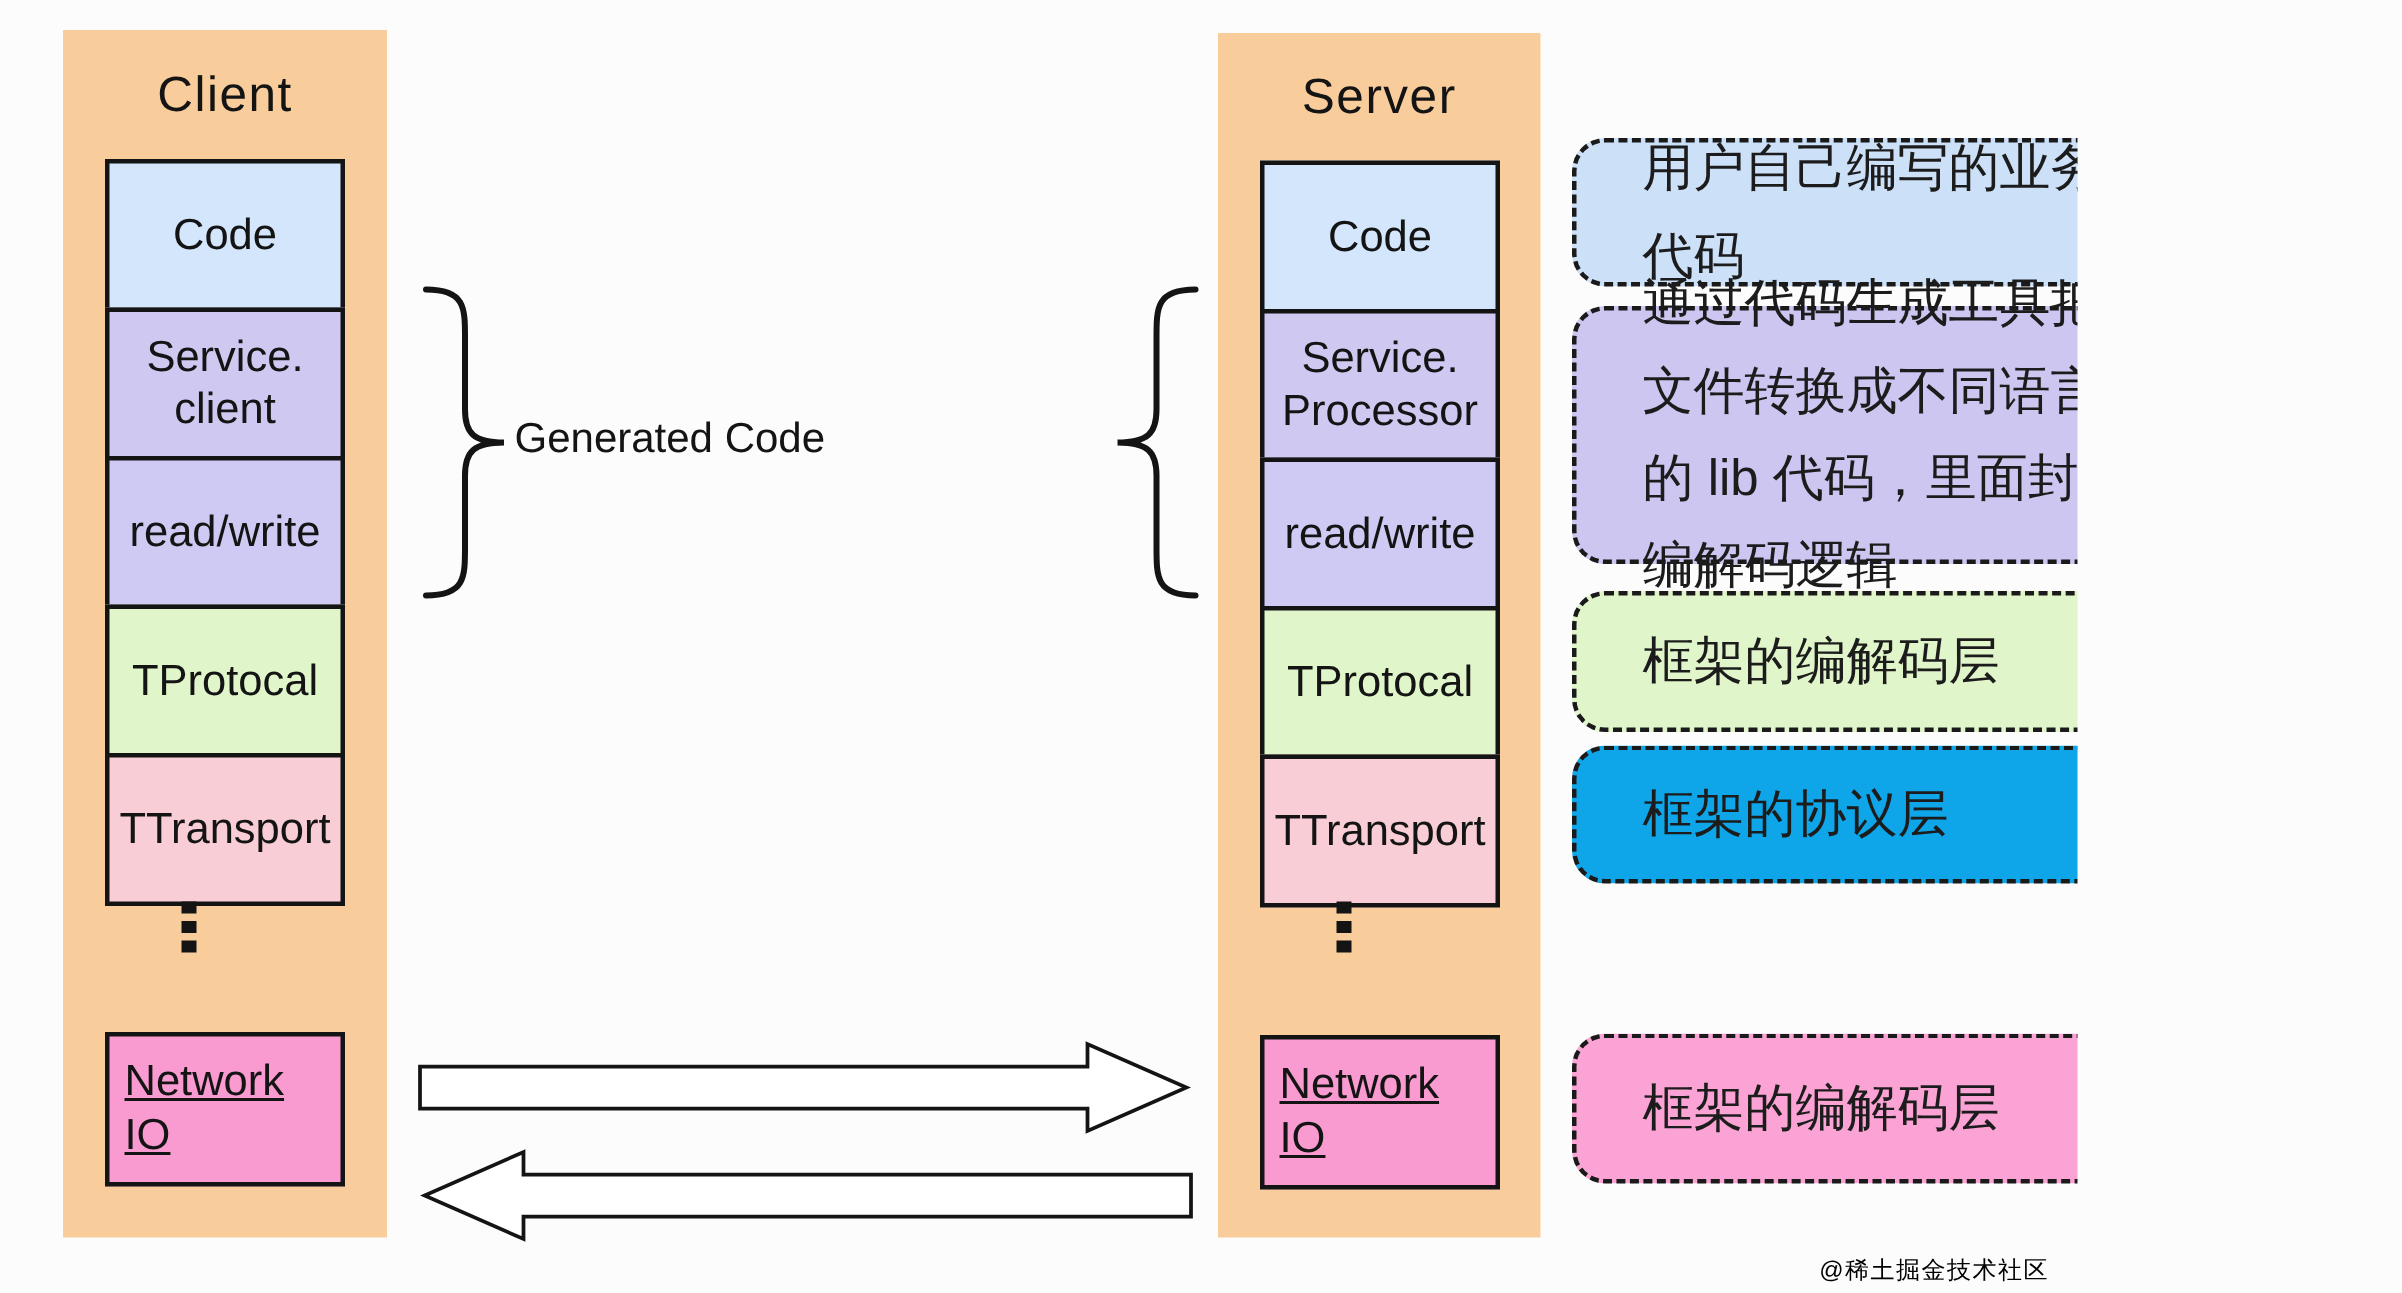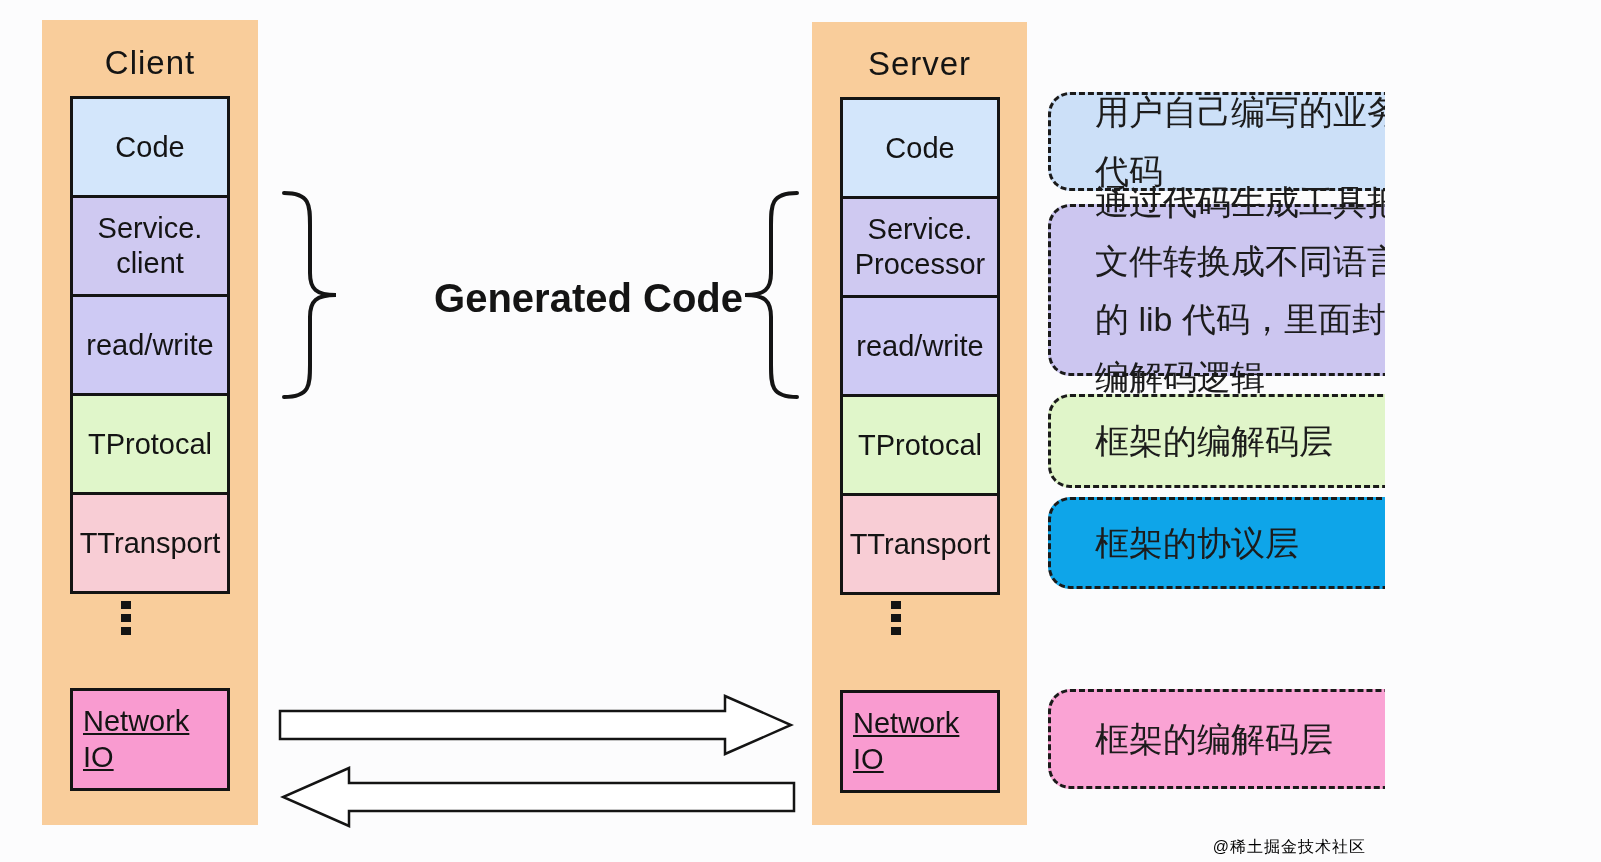--- a/index.html
+++ b/index.html
@@ -15,32 +15,32 @@
     text-align:center; font-size:33px; letter-spacing:1px;
   }
   .stack { position:absolute; width:160px; }
   .layer {
     box-sizing:border-box; height:102px; margin-top:-3px;
     border:3px solid #141414;
     display:flex; align-items:center; justify-content:center;
     text-align:center; font-size:29px; line-height:1.2;
     white-space:pre-line;
   }
-  .layer:first-child { margin-top:4px; }
+  .layer:first-child { margin-top:14px; }
   .netbox {
     position:absolute; box-sizing:border-box; width:160px; height:103px;
     border:3px solid #141414;
     display:flex; align-items:center; padding-left:10px;
     font-size:29px; line-height:1.22; white-space:pre-line;text-decoration:underline;
   }
   .dots { position:absolute; display:flex; flex-direction:column; gap:5px; }
   .dots i { display:block; width:10px; height:8px; background:#141414; }
   .gencode {
     position:absolute; left:343px; top:276px; width:400px;
-    text-align:right; font-size:40px;font-weight:bold;
+    text-align:left; font-size:28px;
   }
   .ann {
     position:absolute; left:1028px; width:484px; box-sizing:border-box;
     border:3px dashed #1a1a1a; border-radius:22px;
     display:flex; align-items:center;
     padding:10px 50px 10px 44px;
     font-size:34px; line-height:1.72; color:#1c1c1c;margin-left:20px;
   }
   .brace path { fill:none; stroke:#141414; stroke-width:4; stroke-linecap:round; }
   .block-arrow polygon { fill:#ffffff; stroke:#141414; stroke-width:2.5; }

